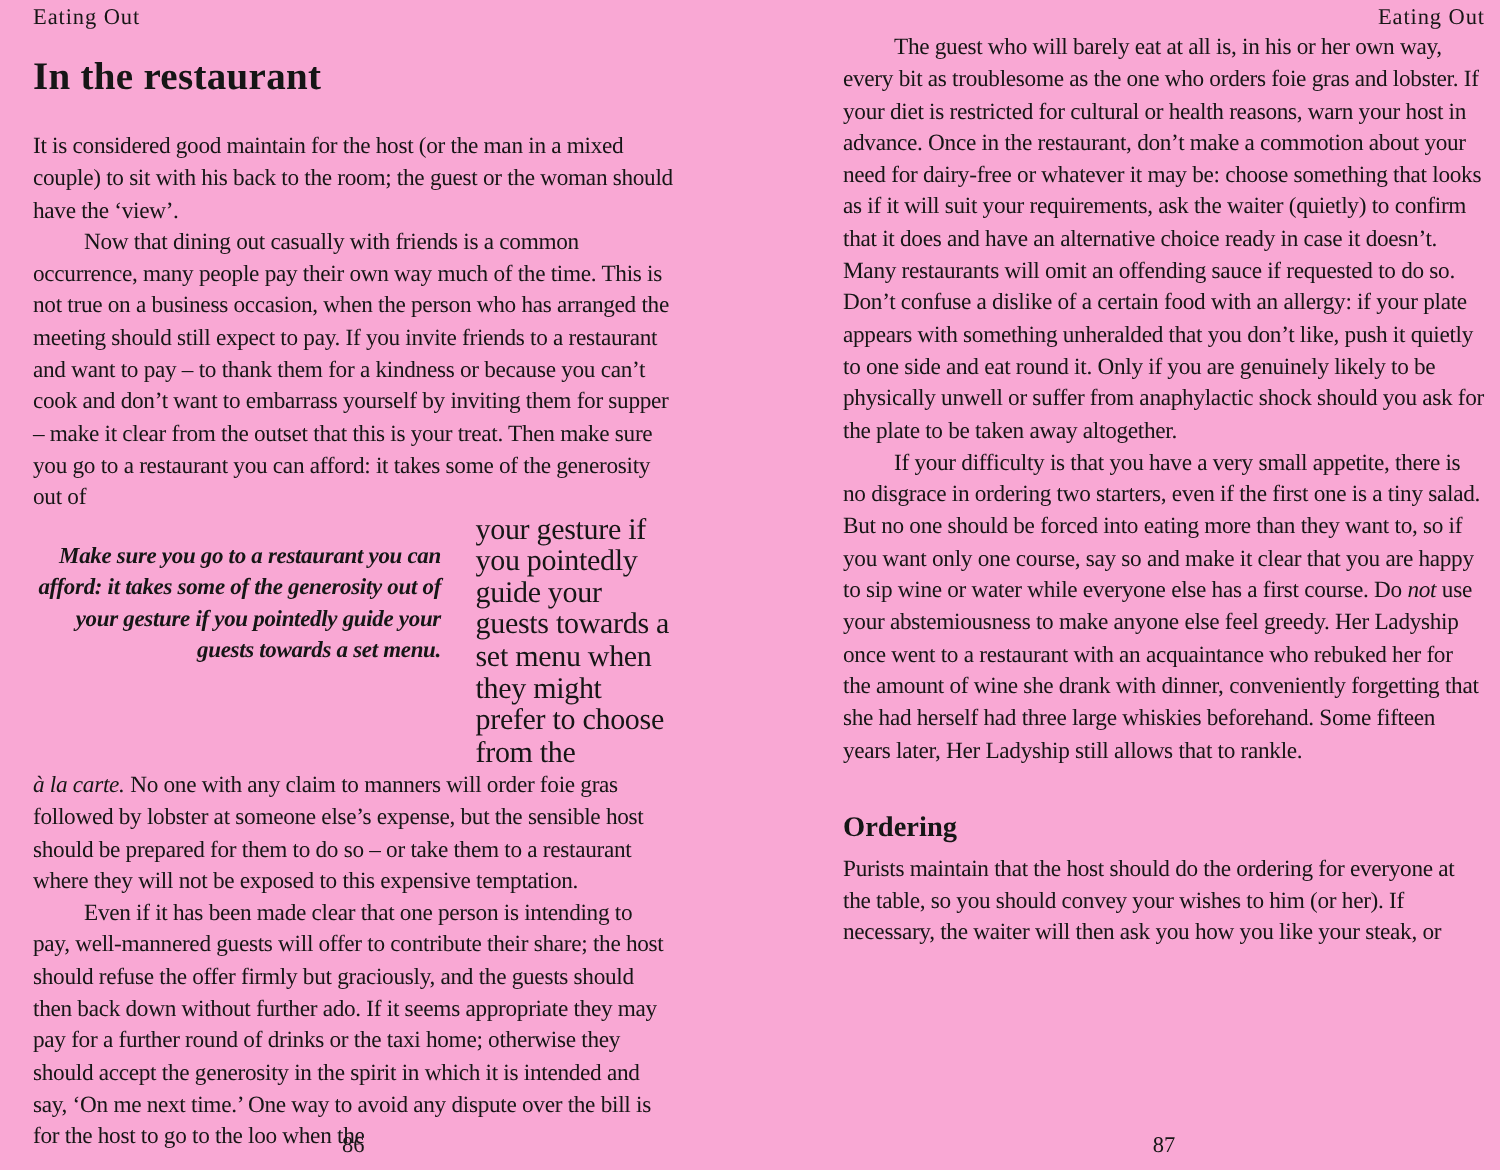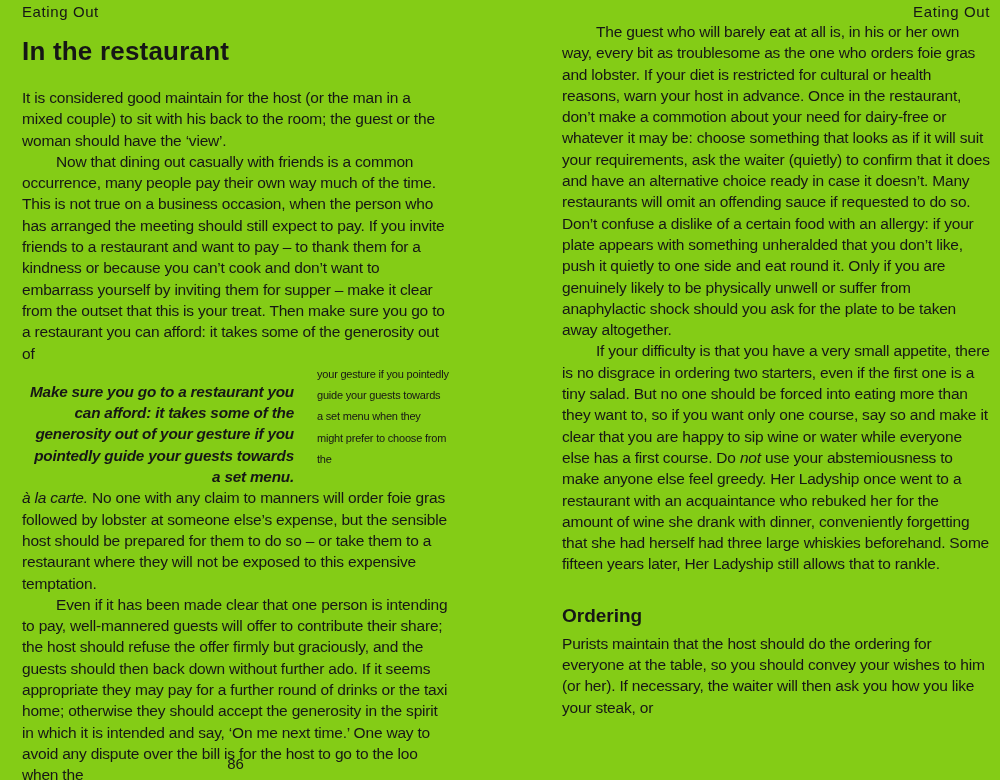--- a/index.html
+++ b/index.html
@@ -4,23 +4,23 @@
 <style>
   html, body {
     margin: 0;
     padding: 0;
     background: #ffffff;
   }
   .spread {
     position: relative;
     width: 1000px;
     height: 780px;
-    background: #84cc16;
+    background: #f9a8d4;
     color: #161616;
-    font-family: Liberation Sans, sans-serif;
+    font-family: Liberation Serif, serif;
   }
   .page {
     position: absolute;
     top: 0;
     height: 780px;
   }
   .page-left  { left: 22px;  width: 427px; }
   .page-right { left: 562px; width: 428px; }
 
   .running-header {
@@ -61,21 +61,21 @@
     line-height: 21.3px;
     font-style: italic;
     font-weight: bold;
     text-align: right;
     letter-spacing: -0.2px;
   }
   .wrap-col {
     margin-left: auto;
     width: 132px;
     flex: 0 0 132px;
-    font-size: 11px;
+    font-size: 20px;
     line-height: 21.3px;
     letter-spacing: -0.2px;
   }
 
   .section-heading {
     margin: 29px 0 5px 0;
     font-size: 19px;
     line-height: 24px;
     font-weight: bold;
   }
@@ -121,15 +121,16 @@
 
 
     <p class="body indent">The guest who will barely eat at all is, in his or her own way, every bit as troublesome as the one who orders foie gras and lobster. If your diet is restricted for cultural or health reasons, warn your host in advance. Once in the restaurant, don’t make a commotion about your need for dairy-free or whatever it may be: choose something that looks as if it will suit your requirements, ask the waiter (quietly) to confirm that it does and have an alternative choice ready in case it doesn’t. Many restaurants will omit an offending sauce if requested to do so. Don’t confuse a dislike of a certain food with an allergy: if your plate appears with something unheralded that you don’t like, push it quietly to one side and eat round it. Only if you are genuinely likely to be physically unwell or suffer from anaphylactic shock should you ask for the plate to be taken away altogether.</p>
 
     <p class="body indent"><span>If your difficulty is that you have a very small appetite, there is no disgrace in ordering two starters, even if the first one is a tiny salad. But no one should be forced into eating more than they want to, so if you want only one course, say so and make it clear that you are happy to sip wine or water while everyone else has a first course. Do </span><em>not</em><span> use your abstemiousness to make anyone else feel greedy. Her Ladyship once went to a restaurant with an acquaintance who rebuked her for the amount of wine she drank with dinner, conveniently forgetting that she had herself had three large whiskies beforehand. Some fifteen years later, Her Ladyship still allows that to rankle.</span></p>
 
     <h2 class="section-heading">Ordering</h2>
 
     <p class="body">Purists maintain that the host should do the ordering for everyone at the table, so you should convey your wishes to him (or her). If necessary, the waiter will then ask you how you like your steak, or</p>
 
+    <div class="folio">87</div>
   </section>
 
 </div>
 
 </body></html>

